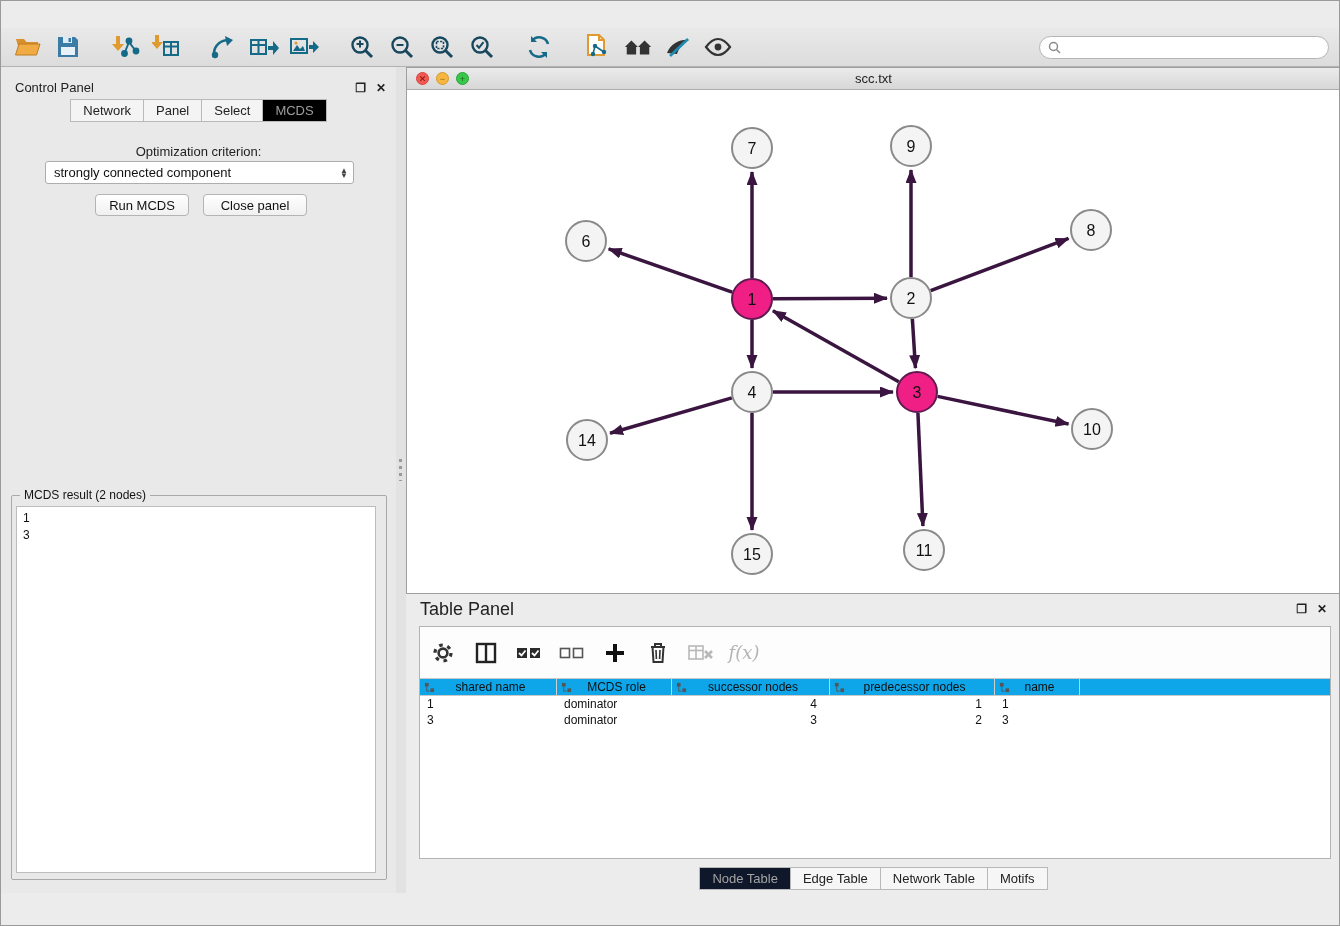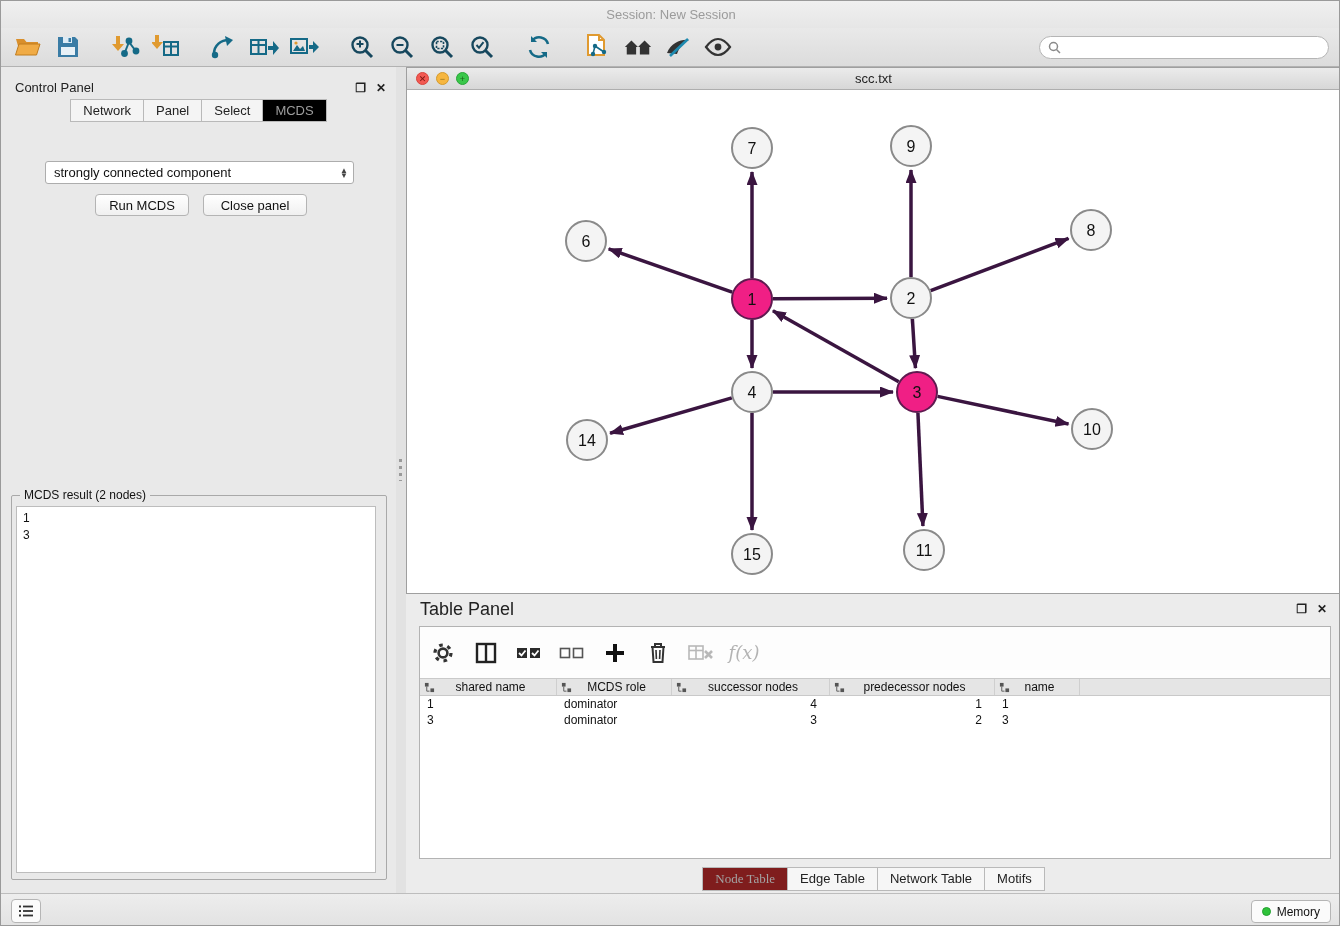--- a/index.html
+++ b/index.html
@@ -63,49 +63,46 @@
   .net-canvas { position:absolute; left:0; top:22px; width:933px; height:503px; background:#fff; }
 
   
   .table-panel { position:absolute; left:405px; top:595px; width:935px; height:297px; background:#ececec; }
   .tp-head { height:26px; display:flex; align-items:center; padding:0 14px; }
   .tp-head .ph-title { font-size:18px; color:#222; flex:1; }
   .table-widget { position:absolute; left:13px; top:30px; width:912px; height:233px; background:#fff; border:1px solid #b3b3b3; }
   .tw-toolbar { height:51px; display:flex; align-items:center; padding-left:10px; gap:17px; background:#fdfdfd; }
   .tw-icon { width:26px; height:26px; display:flex; align-items:center; justify-content:center; cursor:default; }
   .fx { font-family:"DejaVu Serif", serif; font-style:italic; font-size:18px; color:#b3b3b3; }
-  .thead { display:flex; height:18px; border-top:1px solid #c9c9c9; border-bottom:1px solid #c9c9c9; background:#e5e5e5; }
+  .thead { display:flex; height:18px; border-top:1px solid #c9c9c9; border-bottom:1px solid #c9c9c9; background:#0ea5e9; }
   .th { display:flex; align-items:center; font-size:12px; color:#111; border-right:1px solid #cfcfcf; padding-left:4px; }
   .th .th-label { flex:1; text-align:center; padding-right:10px; }
   .tr { display:flex; height:16px; }
   .td { font-size:12px; color:#111; padding:1px 7px 0 7px; overflow:hidden; white-space:nowrap; }
   .td.right { text-align:right; padding-right:13px; }
   .c0 { width:137px; } .c1 { width:115px; } .c2 { width:158px; } .c3 { width:165px; } .c4 { width:85px; }
   .tp-tabs { position:absolute; left:0; right:0; top:271px; display:flex; justify-content:center; }
   .tp-tab { font-size:13px; padding:3px 12px; background:#f6f6f6; border:1px solid #b9b9b9; border-left:none; color:#222; cursor:default; }
   .tp-tab:first-child { border-left:1px solid #b9b9b9; }
-  .tp-tab.active { background:#7f1d1d; color:#a3a3a3;font-family:Liberation Serif, serif; }
+  .tp-tab.active { background:#0f172a; color:#a3a3a3; }
 
   
   .statusbar { position:absolute; left:0; top:892px; width:1340px; height:34px;
     background:linear-gradient(#ededed,#e2e2e2); border-top:1px solid #bdbdbd; }
   .sb-left-btn { position:absolute; left:10px; top:5px; width:30px; height:24px; background:#fbfbfb;
     border:1px solid #b5b5b5; border-radius:4px; display:flex; align-items:center; justify-content:center; cursor:default; }
   .memory-btn { position:absolute; right:10px; top:6px; height:23px; padding:0 10px; background:#fbfbfb;
     border:1px solid #b5b5b5; border-radius:4px; display:flex; align-items:center; gap:6px; font-size:12px; color:#111; cursor:default; }
   .mem-dot { width:9px; height:9px; border-radius:50%; background:#2ec23a; border:1px solid #23a030; }
 </style>
 </head>
 <body>
 
 <div class="app">
 
-  <div class="titlebar">
-    <span class="title">Session: New Session</span>
-  </div>
 
   <div class="toolbar">
     <div class="tb-icon">
       <svg width="28" height="24" viewBox="0 0 28 24">
           <path d="M2 4h8l2.5 3H24v4H4z" fill="#d98f2b"></path>
           <path d="M5 9h21l-3.5 11H1.5z" fill="#f0ab45" stroke="#c07c1e" stroke-width="1"></path>
         </svg>
     </div>
     <div class="tb-icon">
       <svg width="24" height="24" viewBox="0 0 24 24">
@@ -248,20 +245,21 @@
       <span class="ph-title">Control Panel</span>
       <span class="ph-btn">❐</span>
       <span class="ph-btn">✕</span>
     </div>
     <div class="cp-tabs">
       <div class="tab">Network</div>
       <div class="tab">Panel</div>
       <div class="tab">Select</div>
       <div class="tab active">MCDS</div>
     </div>
+    <div class="opt-label">Optimization criterion:</div>
     <div class="dropdown">
       <span>strongly connected component</span>
       <span class="dd-stepper">
           <span>▲</span>
           <span>▼</span>
         </span>
     </div>
     <div class="cp-btn run-btn">Run MCDS</div>
     <div class="cp-btn closep-btn">Close panel</div>
     <div class="result-box">
@@ -454,34 +452,14 @@
       </div>
     </div>
     <div class="tp-tabs">
       <div class="tp-tab active">Node Table</div>
       <div class="tp-tab">Edge Table</div>
       <div class="tp-tab">Network Table</div>
       <div class="tp-tab">Motifs</div>
     </div>
   </div>
 
-  <div class="statusbar">
-    <div class="sb-left-btn">
-      <svg width="16" height="14" viewBox="0 0 16 14">
-          <g stroke="#333" stroke-width="1.8">
-            <line x1="5" y1="2.5" x2="15" y2="2.5"></line>
-            <line x1="5" y1="7" x2="15" y2="7"></line>
-            <line x1="5" y1="11.5" x2="15" y2="11.5"></line>
-          </g>
-          <g fill="#333">
-            <rect x="1" y="1.5" width="2" height="2"></rect>
-            <rect x="1" y="6" width="2" height="2"></rect>
-            <rect x="1" y="10.5" width="2" height="2"></rect>
-          </g>
-        </svg>
-    </div>
-    <div class="memory-btn">
-      <span class="mem-dot"></span>
-      <span>Memory</span>
-    </div>
-  </div>
 
 </div>
 
 </body></html>

